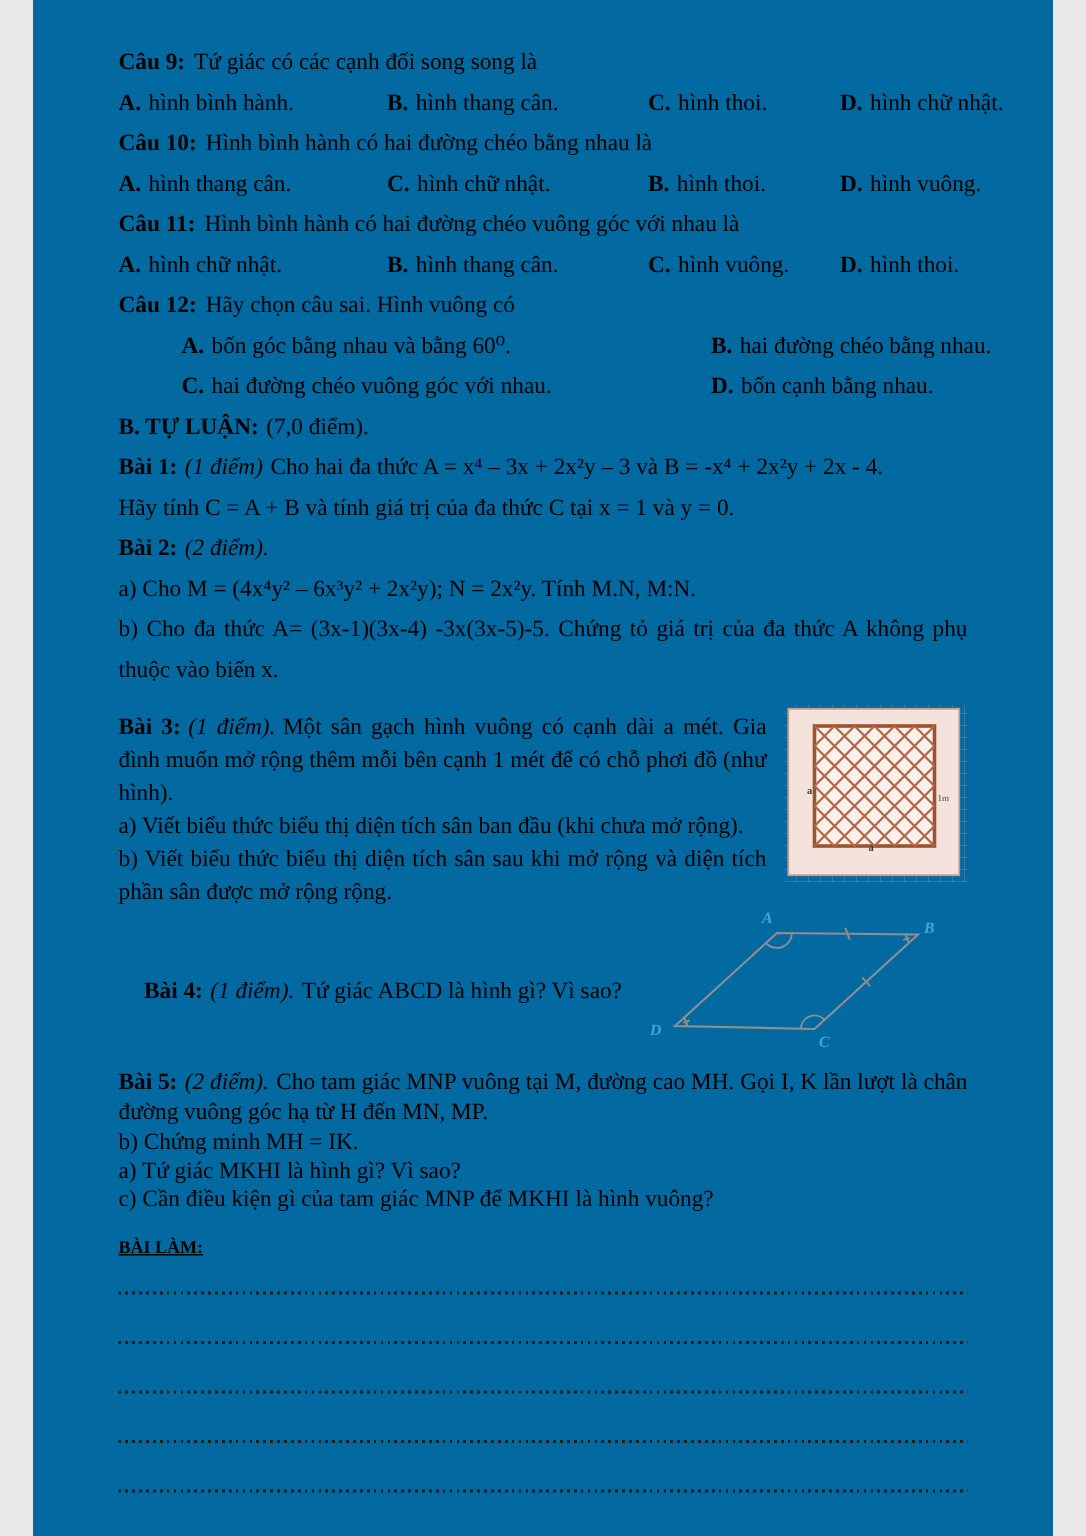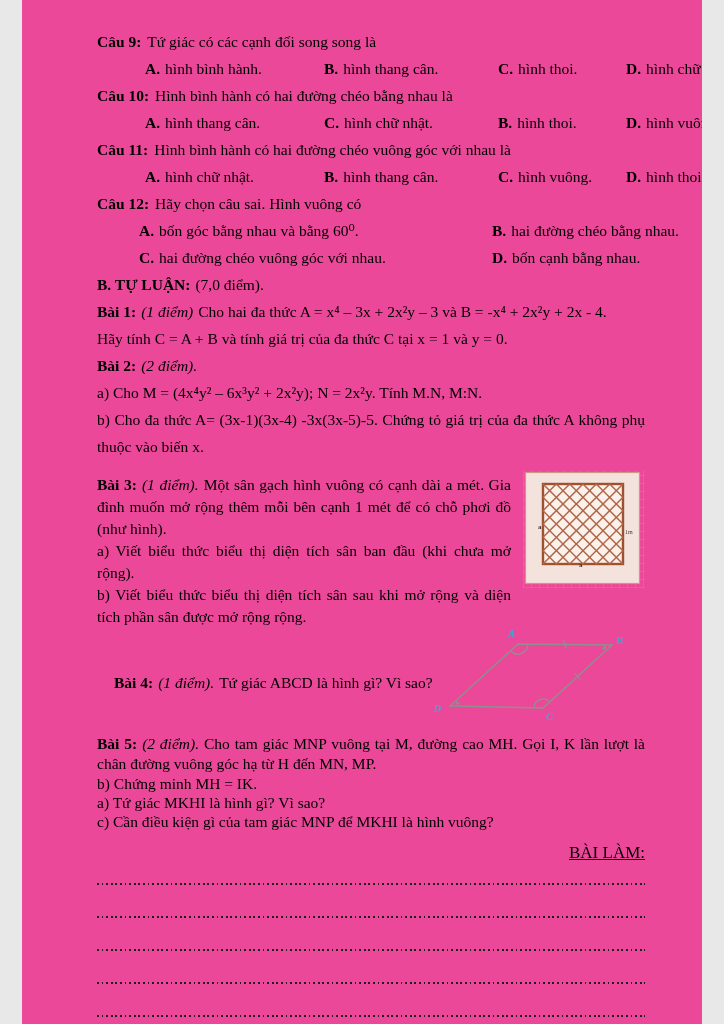--- a/index.html
+++ b/index.html
@@ -1,27 +1,27 @@
 <!DOCTYPE html>
 <html><head>
 <meta charset="utf-8">
 <style>
   html,body{margin:0;padding:0;background:#e8e8e8;}
   .page{
-    width:680px;height:1024px;background:#ec4899;margin:0 auto;
+    width:680px;height:1024px;background:#0369a1;margin:0 auto;
     font-family:"Liberation Serif","DejaVu Serif",serif;
-    color:#000;overflow:hidden;position:relative;box-sizing:border-box;padding-left:18px;
+    color:#000;overflow:hidden;position:relative;box-sizing:border-box;
   }
   .content{padding:28px 57px 0 57px;font-size:15.5px;}
   .row{line-height:27px;min-height:27px;white-space:nowrap;}
   .wrapline{line-height:27px;text-align:justify;}
   .qn{font-weight:bold;margin-right:6px;}
   .lbl{font-weight:bold;margin-right:5px;}
   .pts{font-style:italic;margin-right:5px;}
-  .opts4{display:grid;grid-template-columns:179px 174px 128px 1fr;line-height:27px;min-height:27px;margin-left:48px;}
+  .opts4{display:grid;grid-template-columns:179px 174px 128px 1fr;line-height:27px;min-height:27px;}
   .opts2{display:grid;grid-template-columns:353px 1fr;line-height:27px;min-height:27px;margin-left:42px;}
   .opt{white-space:nowrap;}
   .ok{font-weight:bold;margin-right:5px;}
   .bold-inline{font-weight:normal;}
   
   .bai3{margin-top:14px;line-height:22px;}
   .bai3 p{margin:0;text-align:justify;}
   .fig-garden{
     float:right;width:122px;height:118px;margin-left:12px;margin-top:-4px;
     background-image:
@@ -30,21 +30,21 @@
   }
   
   .bai4{position:relative;height:98px;clear:both;}
   .bai4-text{position:absolute;left:17px;top:44px;line-height:22px;white-space:nowrap;}
   .fig-para{position:absolute;right:0;top:-6px;}
   
   .bai5{margin-top:8px;line-height:20px;}
   .bai5 p{margin:0;text-align:justify;}
   .bai5 .sub{line-height:19px;}
   
-  .bailam{text-align:right;margin-top:10px;font-size:17px;font-weight:normal;line-height:24px;}
+  .bailam{text-align:left;margin-top:10px;font-size:12px;font-weight:bold;line-height:24px;}
   .bailam .t{text-decoration:underline;}
   
   .answer-line{height:33px;position:relative;}
   .answer-line:first-of-type{height:28px;}
   .answer-line::after{
     content:"";position:absolute;left:0;right:0;bottom:8px;height:2.2px;
     background-image:repeating-linear-gradient(90deg,#1e1e1e 0 1.8px,transparent 1.8px 4.6px);
   }
 </style>
 </head>

